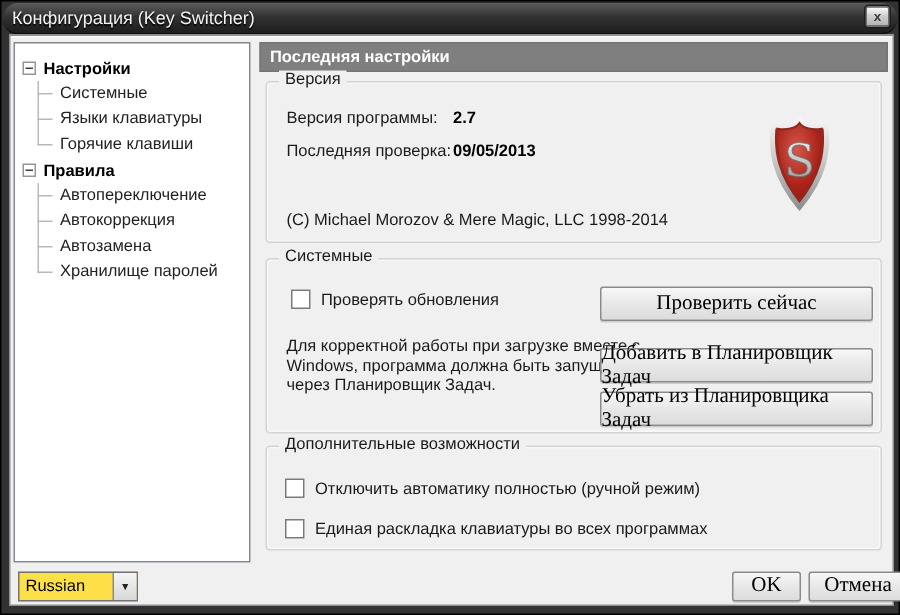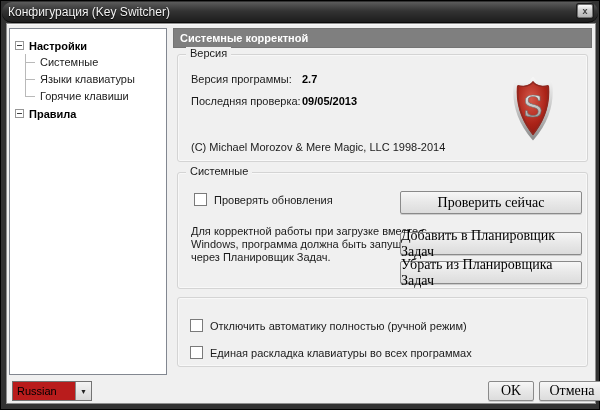--- a/index.html
+++ b/index.html
@@ -94,21 +94,21 @@
     box-shadow:0 1px 0 rgba(0,0,0,.15); cursor:default;
   }
   .btn-right { position:absolute; left:222px; width:182px; height:23px; }
   .note {
     position:absolute; left:13px; top:52px; width:242px; line-height:13px; color:#1a1a1a;
   }
 
   
   .combo {
     position:absolute; left:5px; top:357px; width:80px; height:20px;
-    background:#b91c1c; border:1px solid #737373; display:flex; align-items:center;
+    background:#fde047; border:1px solid #737373; display:flex; align-items:center;
   }
   .combo-value { flex:1; padding-left:4px; color:#000; }
   .combo-arrow {
     width:16px; height:100%; border-left:1px solid #8a8a8a;
     background:linear-gradient(#f4f4f4, #d8d8d8);
     display:flex; align-items:center; justify-content:center;
     font-size:7px; color:#222;
   }
   .btn-ok     { position:absolute; left:481px; top:357px; width:46px; height:20px; }
   .btn-cancel { position:absolute; left:532px; top:357px; width:66px; height:20px; }
@@ -135,24 +135,30 @@
           <div class="tree-item">Системные</div>
           <div class="tree-item">Языки клавиатуры</div>
           <div class="tree-item">Горячие клавиши</div>
         </div>
       </div>
       <div>
         <div class="tree-group-row">
           <span class="expander"></span>
           <span class="tree-group-label">Правила</span>
         </div>
-      </div>
-    </div>
-
-    <div class="header-bar">Системные корректной</div>
+        <div class="tree-children">
+          <div class="tree-item">Автопереключение</div>
+          <div class="tree-item">Автокоррекция</div>
+          <div class="tree-item">Автозамена</div>
+          <div class="tree-item">Хранилище паролей</div>
+        </div>
+      </div>
+    </div>
+
+    <div class="header-bar">Последняя настройки</div>
 
     <div class="groupbox gb-version">
       <span class="groupbox-title">Версия</span>
       <div class="ver-row" style="top:18px;">
         <span class="ver-label">Версия программы:</span>
         <span class="ver-value">2.7</span>
       </div>
       <div class="ver-row" style="top:40px;">
         <span class="ver-label">Последняя проверка:</span>
         <span class="ver-value">09/05/2013</span>
@@ -183,20 +189,21 @@
         <span class="checkbox"></span>
         <span class="check-label">Проверять обновления</span>
       </div>
       <div class="btn btn-right" style="top:18px;">Проверить сейчас</div>
       <div class="note">Для корректной работы при загрузке вместе с Windows, программа должна быть запущена через Планировщик Задач.</div>
       <div class="btn btn-right" style="top:59px;">Добавить в Планировщик Задач</div>
       <div class="btn btn-right" style="top:88px;">Убрать из Планировщика Задач</div>
     </div>
 
     <div class="groupbox gb-extra">
+      <span class="groupbox-title">Дополнительные возможности</span>
       <div class="check-row" style="left:12px; top:21px;">
         <span class="checkbox"></span>
         <span class="check-label">Отключить автоматику полностью (ручной режим)</span>
       </div>
       <div class="check-row" style="left:12px; top:48px;">
         <span class="checkbox"></span>
         <span class="check-label">Единая раскладка клавиатуры во всех программах</span>
       </div>
     </div>
 

